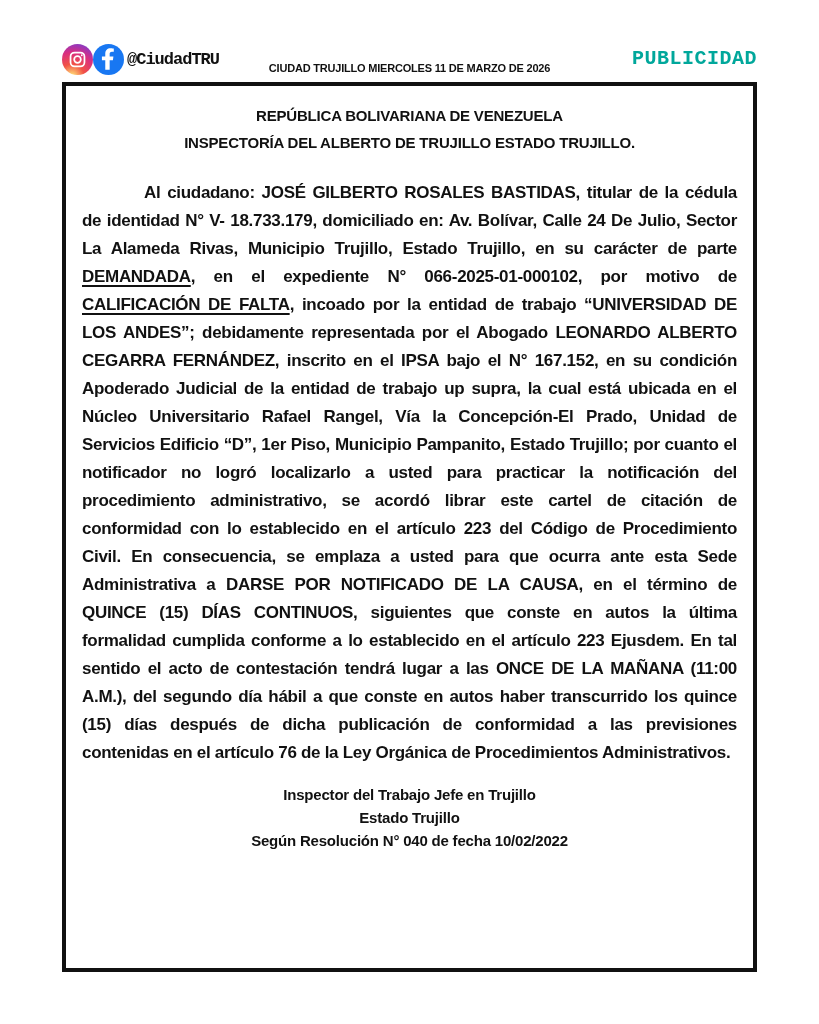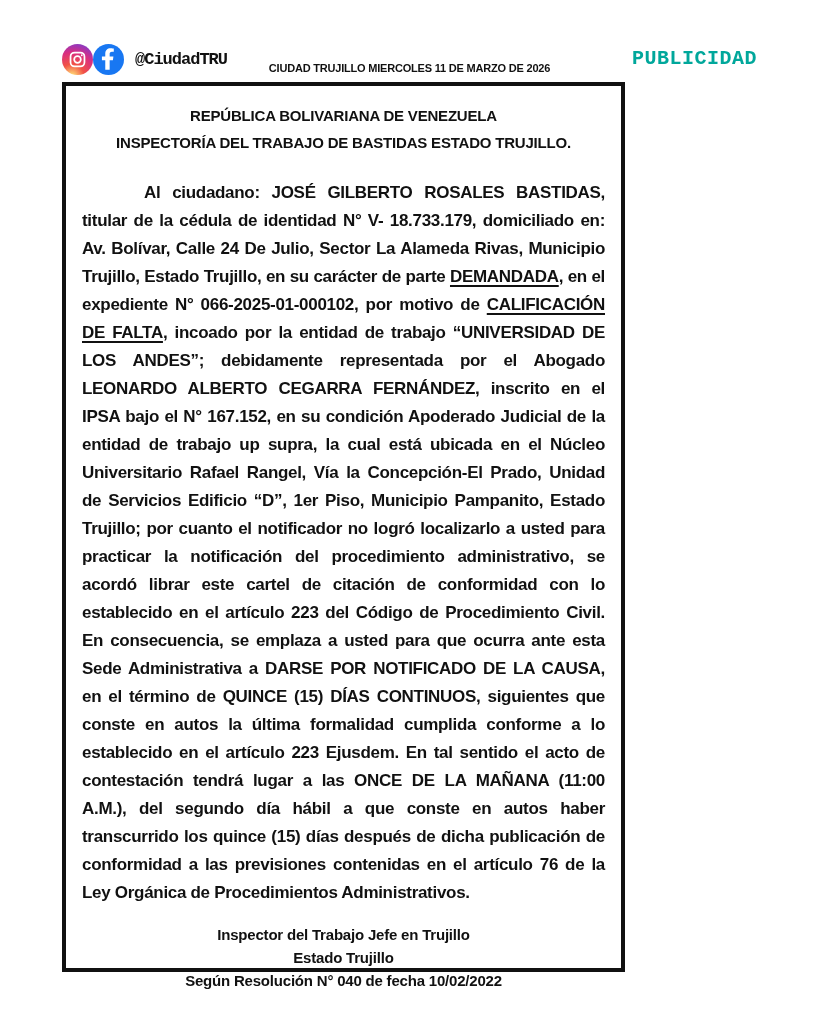--- a/index.html
+++ b/index.html
@@ -7,32 +7,32 @@
   .page {
     position:relative; width:819px; height:1024px; background:#ffffff;
     font-family:"Liberation Sans", sans-serif; color:#111111; overflow:hidden;
   }
   
   .masthead { position:absolute; top:44px; left:62px; right:62px; height:36px; }
   .social { position:absolute; left:0; top:0; display:flex; align-items:center; gap:3px; }
   .icon-circle { width:31px; height:31px; border-radius:50%; display:inline-flex; align-items:center; justify-content:center; }
   .ig { background:radial-gradient(circle at 32% 105%, #FED373 6%, #F15245 32%, #D92E7F 62%, #9B36B7 82%, #515ECF 100%); }
   .fb { background:#1877F2; margin-left:-3px; }
-  .handle { font-family:"Liberation Mono", monospace; font-weight:700; font-size:17px; letter-spacing:-1px; color:#111; margin-left:8px; }
+  .handle { font-family:"Liberation Mono", monospace; font-weight:700; font-size:17px; letter-spacing:-1px; color:#111; margin-left:0; }
   .date-line {
     position:absolute; left:50%; top:10px; transform:translateX(-50%);
     white-space:nowrap; font-weight:700; font-size:11px; letter-spacing:-0.2px; color:#111;margin-top:8px;
   }
   .pub {
     position:absolute; right:0; top:3px; font-family:"Liberation Mono", monospace;
     font-weight:700; font-size:20px; letter-spacing:0.5px; color:#00A79B;
   }
   
   .doc {
-    position:absolute; left:62px; top:82px; width:563px; height:890px;
+    position:absolute; left:62px; top:82px; width:695px; height:890px;
     background:#ffffff; border:4px solid #111111; padding:16px 16px 0 16px;
   }
   .doc-head { text-align:center; font-weight:700; font-size:15px; line-height:27px; letter-spacing:-0.2px; }
   .title {
     margin-top:27px; text-align:center; font-weight:700; font-size:16px; letter-spacing:0.2px;
     text-decoration:underline; text-decoration-thickness:2px; text-underline-offset:3px;
   }
   .body-par {
     margin-top:23px; text-align:justify; font-weight:700; font-size:17px;
     line-height:28px; letter-spacing:-0.3px; color:#111;
@@ -63,21 +63,21 @@
       <span class="handle">@CiudadTRU</span>
     </div>
     <div class="date-line">CIUDAD TRUJILLO MIERCOLES 11 DE MARZO DE 2026</div>
     <div class="pub">PUBLICIDAD</div>
   </header>
 
   <section class="doc">
 
     <div class="doc-head">
       <div>REPÚBLICA BOLIVARIANA DE VENEZUELA</div>
-      <div>INSPECTORÍA DEL TRABAJO DE BASTIDAS ESTADO TRUJILLO.</div>
+      <div>INSPECTORÍA DEL ALBERTO DE TRUJILLO ESTADO TRUJILLO.</div>
     </div>
 
 
     <p class="body-par"><span class="indent"></span><span>Al ciudadano: JOSÉ GILBERTO ROSALES BASTIDAS, titular de la cédula de identidad N° V- 18.733.179, domiciliado en: Av. Bolívar, Calle 24 De Julio, Sector La Alameda Rivas, Municipio Trujillo, Estado Trujillo, en su carácter de parte </span><span class="u">DEMANDADA</span><span>, en el expediente N° 066-2025-01-000102, por motivo de </span><span class="u">CALIFICACIÓN DE FALTA</span><span>, incoado por la entidad de trabajo “UNIVERSIDAD DE LOS ANDES”; debidamente representada por el Abogado LEONARDO ALBERTO CEGARRA FERNÁNDEZ, inscrito en el IPSA bajo el N° 167.152, en su condición Apoderado Judicial de la entidad de trabajo up supra, la cual está ubicada en el Núcleo Universitario Rafael Rangel, Vía la Concepción-El Prado, Unidad de Servicios Edificio “D”, 1er Piso, Municipio Pampanito, Estado Trujillo; por cuanto el notificador no logró localizarlo a usted para practicar la notificación del procedimiento administrativo, se acordó librar este cartel de citación de conformidad con lo establecido en el artículo 223 del Código de Procedimiento Civil. En consecuencia, se emplaza a usted para que ocurra ante esta Sede Administrativa a DARSE POR NOTIFICADO DE LA CAUSA, en el término de QUINCE (15) DÍAS CONTINUOS, siguientes que conste en autos la última formalidad cumplida conforme a lo establecido en el artículo 223 Ejusdem. En tal sentido el acto de contestación tendrá lugar a las ONCE DE LA MAÑANA (11:00 A.M.), del segundo día hábil a que conste en autos haber transcurrido los quince (15) días después de dicha publicación de conformidad a las previsiones contenidas en el artículo 76 de la Ley Orgánica de Procedimientos Administrativos.</span></p>
 
     <div class="sig">
       <div>Inspector del Trabajo Jefe en Trujillo</div>
       <div>Estado Trujillo</div>
       <div>Según Resolución N° 040 de fecha 10/02/2022</div>
     </div>

